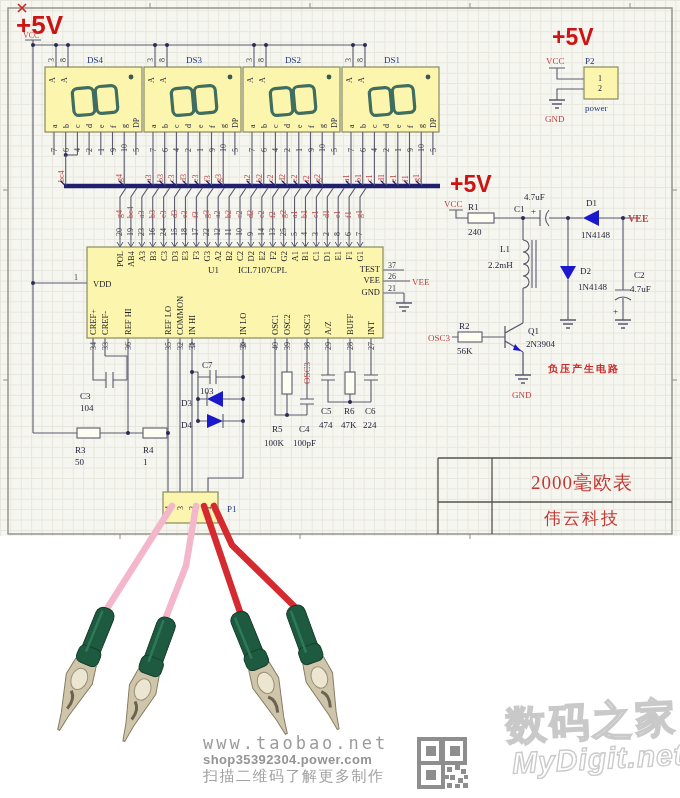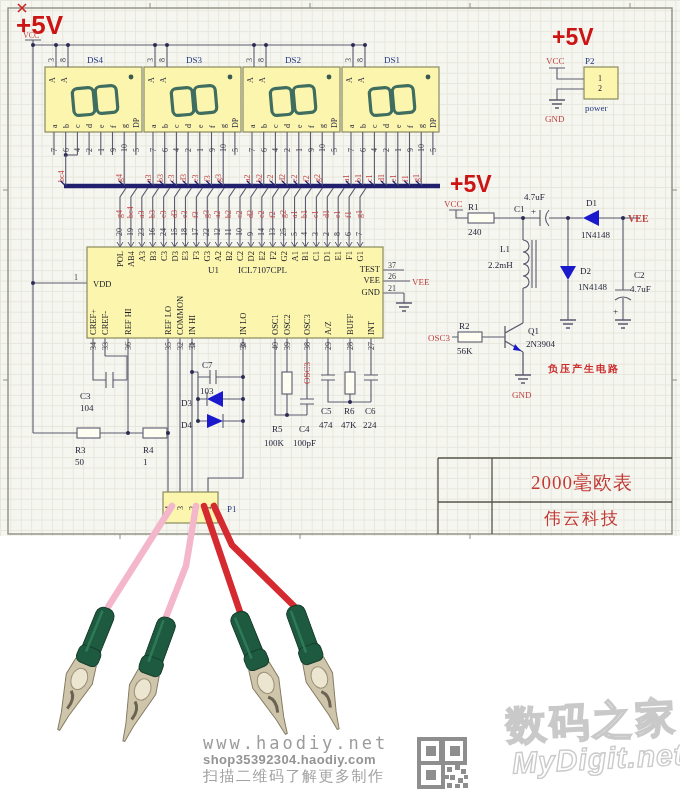--- a/index.html
+++ b/index.html
@@ -648,18 +648,18 @@
         <rect x="33" y="38" width="5" height="5"></rect>
       <rect x="41" y="41" width="5" height="5"></rect>
         <rect x="47" y="38" width="4" height="4"></rect>
       <rect x="30" y="46" width="5" height="5"></rect>
         <rect x="38" y="47" width="5" height="4"></rect>
       <rect x="46" y="46" width="5" height="5"></rect>
         <rect x="28" y="38" width="4" height="4"></rect>
     </g>
   </svg>
 
-  <div class="wm wm-url">www.haodiy.net</div>
-  <div class="wm wm-shop">shop35392304.haodiy.com</div>
+  <div class="wm wm-url">www.taobao.net</div>
+  <div class="wm wm-shop">shop35392304.power.com</div>
   <div class="wm wm-scan">扫描二维码了解更多制作</div>
   <div class="wm brand-cn">数码之家</div>
   <div class="wm brand-en">MyDigit.net</div>
 </div>
 
 </body></html>

